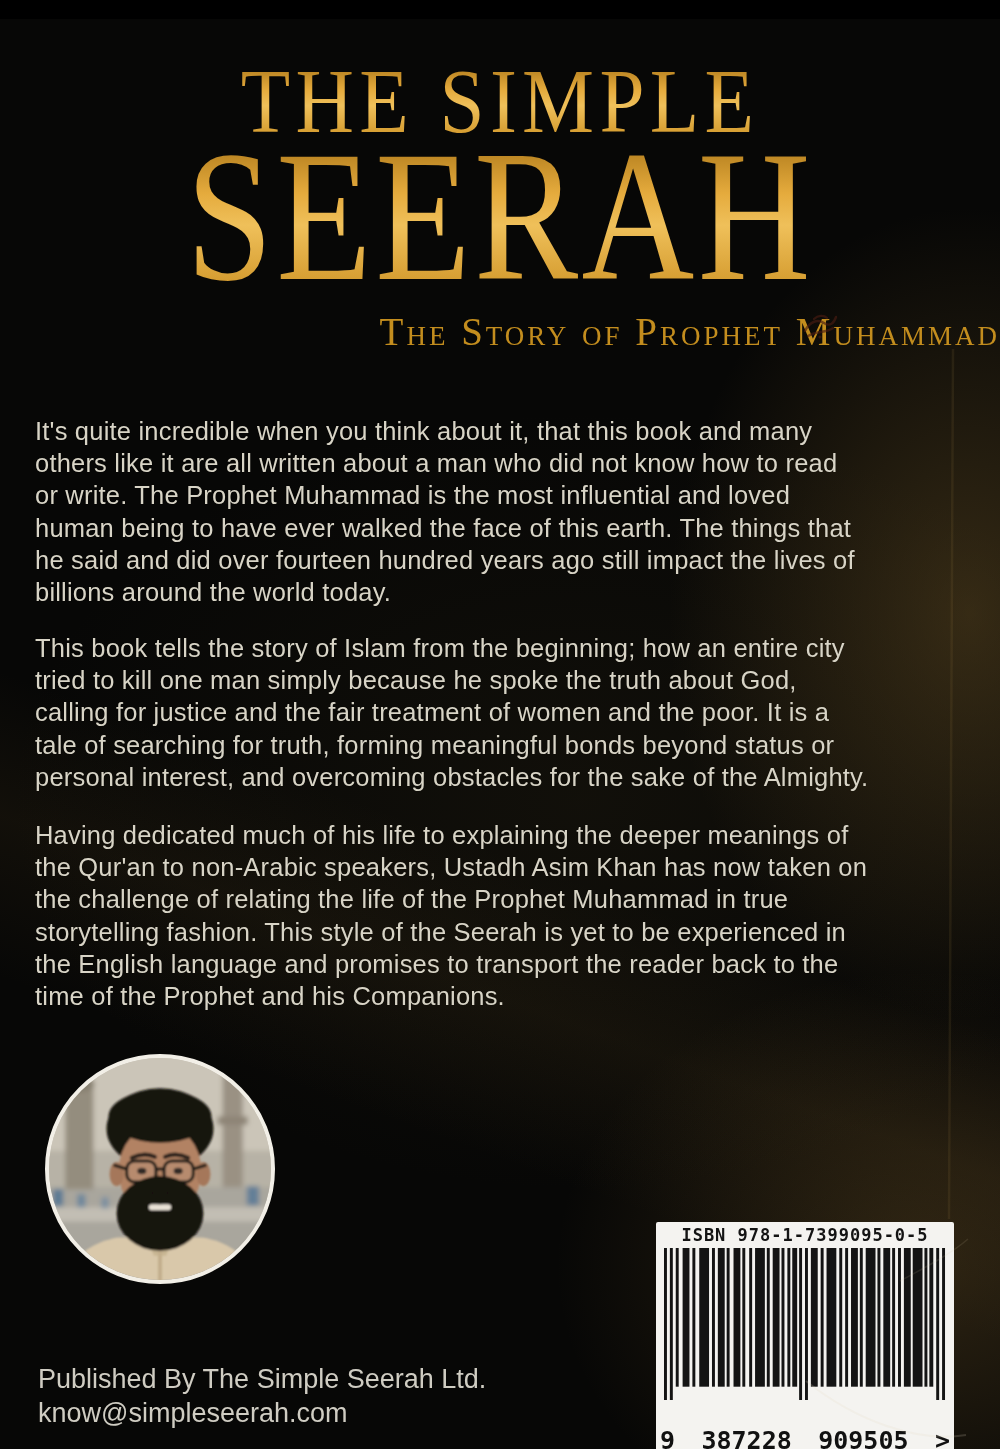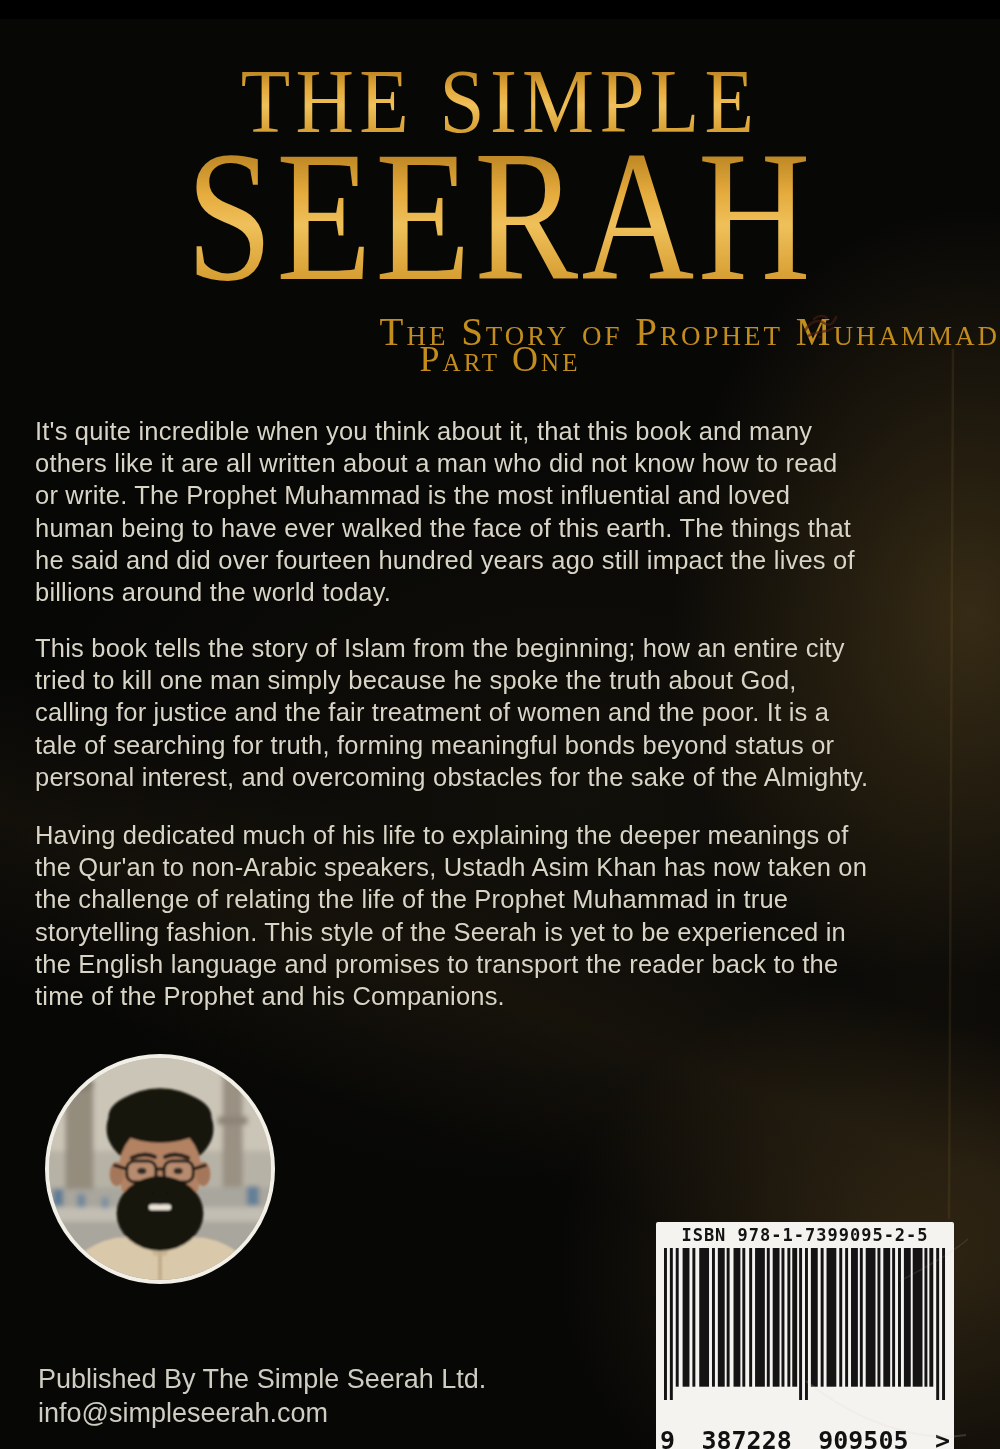--- a/index.html
+++ b/index.html
@@ -98,21 +98,20 @@
 
   <svg class="abs" id="honorific" viewBox="0 0 40 36">
     <g fill="none" stroke="#4a1d12" stroke-width="2.4" stroke-linecap="round" opacity="0.85">
       <path d="M5,24 C10,14 18,12 24,16 C30,20 34,16 36,10"></path>
       <path d="M8,29 C16,24 26,26 33,21"></path>
       <path d="M14,12 C18,8 24,8 27,11"></path>
     </g>
     <circle cx="20" cy="30" r="1.6" fill="#4a1d12" opacity="0.8"></circle>
   </svg>
 
-  <div class="abs" id="part-label">Part One</div>
 
   <div class="abs body-par" id="par-1">It's quite incredible when you think about it, that this book and many
 others like it are all written about a man who did not know how to read
 or write. The Prophet Muhammad is the most influential and loved
 human being to have ever walked the face of this earth. The things that
 he said and did over fourteen hundred years ago still impact the lives of
 billions around the world today.</div>
   <div class="abs body-par" id="par-2">This book tells the story of Islam from the beginning; how an entire city
 tried to kill one man simply because he spoke the truth about God,
 calling for justice and the fair treatment of women and the poor. It is a
@@ -175,21 +174,21 @@
           <path d="M 108,116 Q 106,126 110,131" stroke="rgba(90,55,35,0.5)" stroke-width="3" fill="none"></path>
           <ellipse cx="110" cy="154" rx="43" ry="37" fill="#171210"></ellipse>
           <rect x="99" y="145" width="22" height="6" rx="3" fill="#e9e2d6"></rect>
           <ellipse cx="110" cy="139" rx="17" ry="6" fill="#171210"></ellipse>
         </g>
       </g>
     </svg>
   </div>
 
   <div class="abs" id="barcode-box">
-    <div id="isbn-label">ISBN 978-1-7399095-2-5</div>
+    <div id="isbn-label">ISBN 978-1-7399095-0-5</div>
     <svg id="barcode-bars" width="282" height="152" viewBox="0 0 288 160" preserveAspectRatio="none">
       <g fill="#141414">
         <rect x="0" y="0" width="3" height="160"></rect>
           <rect x="6" y="0" width="3" height="160"></rect>
         <rect x="12" y="0" width="3" height="146"></rect>
           <rect x="19" y="0" width="7" height="146"></rect>
         <rect x="29" y="0" width="3" height="146"></rect>
           <rect x="36" y="0" width="10" height="146"></rect>
         <rect x="49" y="0" width="3" height="146"></rect>
           <rect x="55" y="0" width="7" height="146"></rect>
@@ -227,21 +226,21 @@
     </svg>
     <div id="ean-row">
       <span>9</span>
       <span>387228</span>
       <span>909505</span>
       <span>&gt;</span>
     </div>
   </div>
 
   <div class="abs pub-line" id="publisher-line1">Published By The Simple Seerah Ltd.</div>
-  <div class="abs pub-line" id="publisher-email">info@simpleseerah.com</div>
+  <div class="abs pub-line" id="publisher-email">know@simpleseerah.com</div>
 
   <svg class="abs" id="artifacts" width="1000" height="1449" viewBox="0 0 1000 1449">
     <path d="M 806,1362 C 856,1402 918,1424 966,1416" stroke="rgba(225,215,195,0.18)" stroke-width="2" fill="none"></path>
     <path d="M 900,1262 C 930,1246 952,1234 968,1220" stroke="rgba(210,195,165,0.12)" stroke-width="1.5" fill="none"></path>
     <path d="M 953,330 L 949,1200" stroke="rgba(160,130,70,0.13)" stroke-width="2.5" fill="none"></path>
   </svg>
 
   <div class="abs" id="bottom-edge"></div>
 
 </div>

